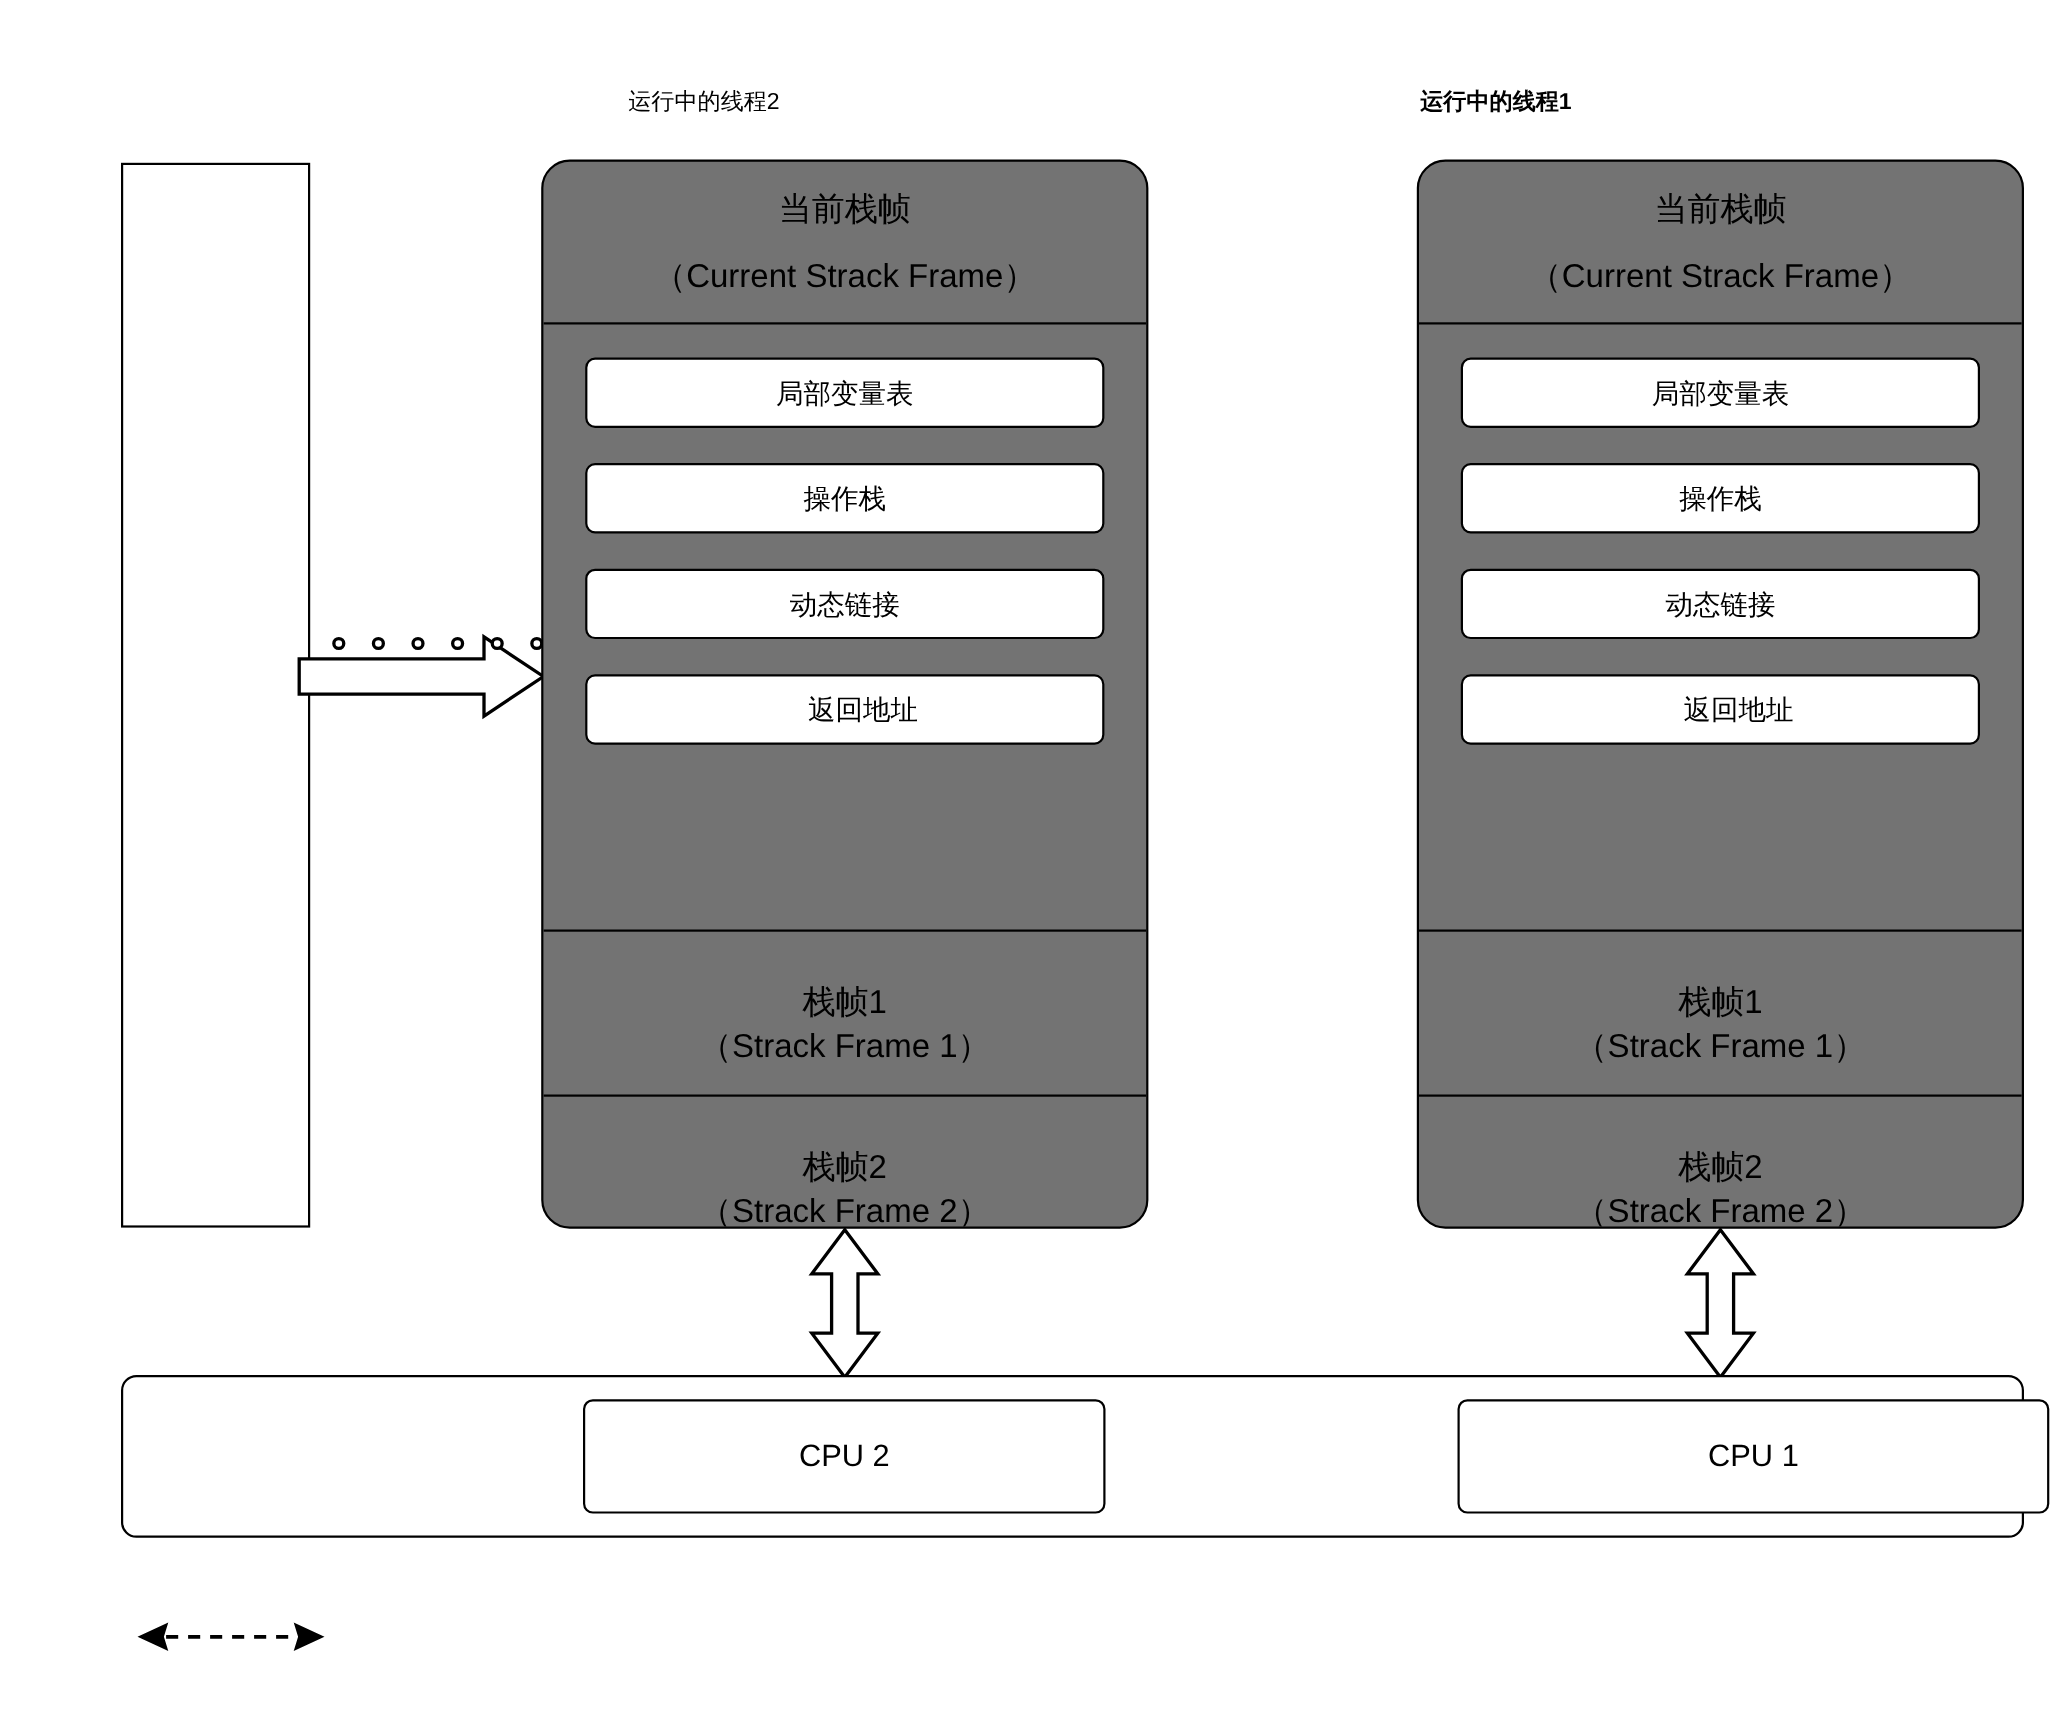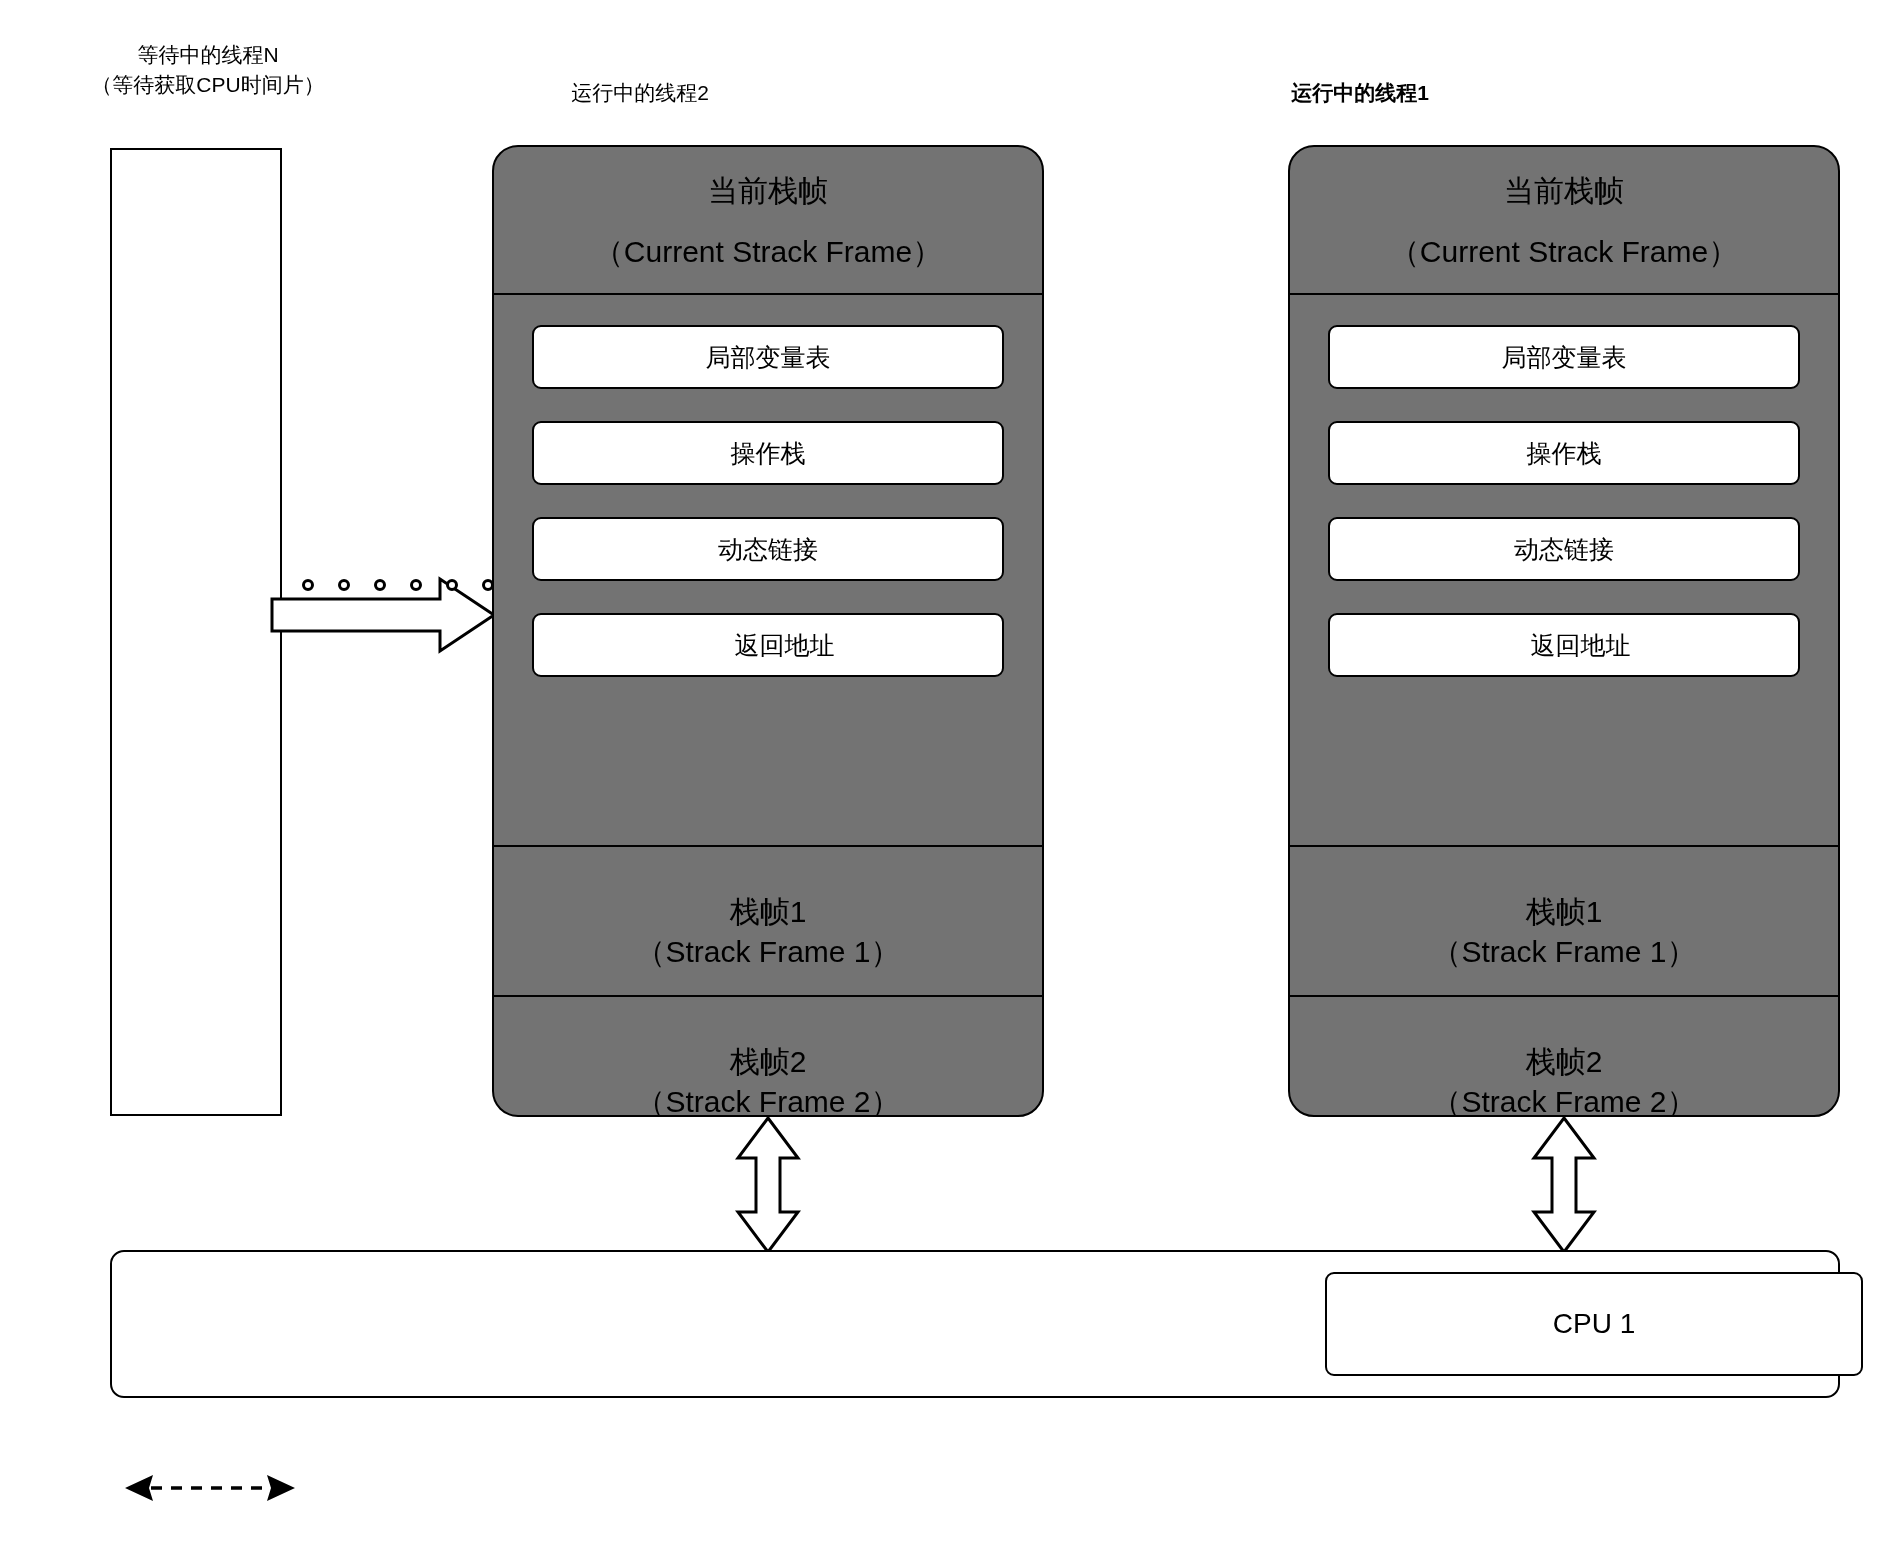--- a/index.html
+++ b/index.html
@@ -107,22 +107,20 @@
     font-size: 28px;
   }
 
   svg { display: block; overflow: visible; }
 </style>
 </head>
 <body>
 
 <div id="canvas">
 
-  <div class="abs caption" style="left:48px; top:40px; width:320px;">等待中的线程N
-（等待获取CPU时间片）</div>
 
   <div class="abs caption" style="left:480px; top:78px; width:320px;">运行中的线程2</div>
 
   <div class="abs caption" style="left:1200px; top:78px; width:320px;font-weight:bold;">运行中的线程1</div>
 
   <div class="abs waitbar" style="left:110px; top:148px; width:172px; height:968px;"></div>
 
   <div class="abs" style="left:272px; top:575px;">
     <svg width="230" height="80" viewBox="0 0 230 80">
       <g fill="#ffffff" stroke="#000000" stroke-width="3">
@@ -196,20 +194,21 @@
   </div>
 
   <div class="abs" style="left:1528px; top:1118px;">
     <svg width="72" height="134" viewBox="0 0 72 134">
       <polygon points="36,0 66,40 48,40 48,94 66,94 36,134 6,94 24,94 24,40 6,40" fill="#ffffff" stroke="#000000" stroke-width="3"></polygon>
     </svg>
   </div>
 
   <div class="abs cpu-bar" style="left:110px; top:1250px; width:1730px; height:148px;"></div>
 
+  <div class="abs cpu-box" style="left:530px; top:1272px; width:475px; height:104px;">CPU 2</div>
 
   <div class="abs cpu-box" style="left:1325px; top:1272px; width:538px; height:104px;">CPU 1</div>
 
   <div class="abs" style="left:125px; top:1468px;">
     <svg width="170" height="40" viewBox="0 0 170 40">
       <line x1="26" y1="20" x2="144" y2="20" stroke="#000000" stroke-width="3.5" stroke-dasharray="11 9"></line>
       <polygon points="0,20 28,7 24,20 28,33" fill="#000000"></polygon>
       <polygon points="170,20 142,7 146,20 142,33" fill="#000000"></polygon>
     </svg>
   </div>

